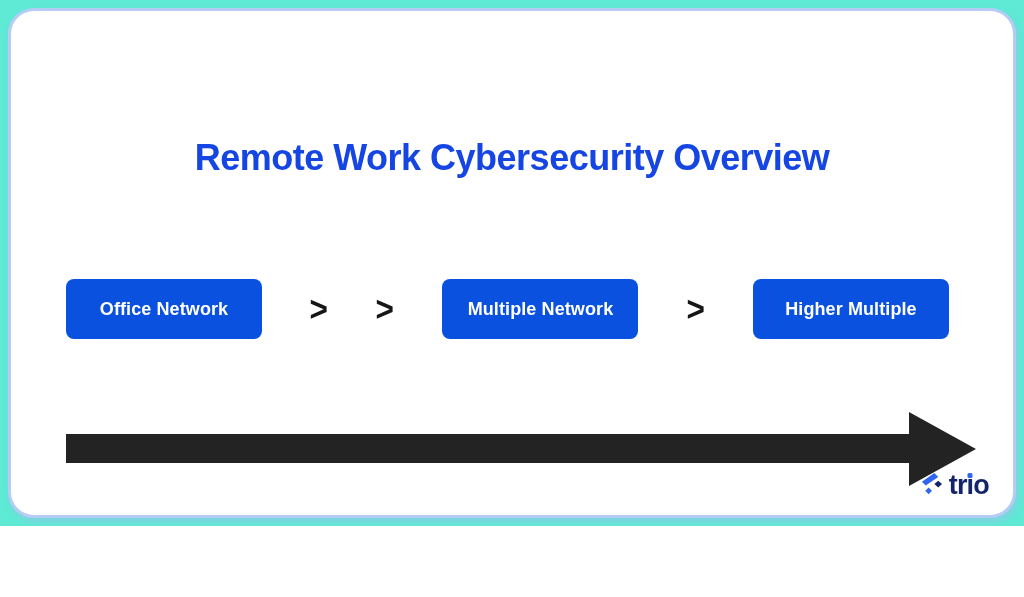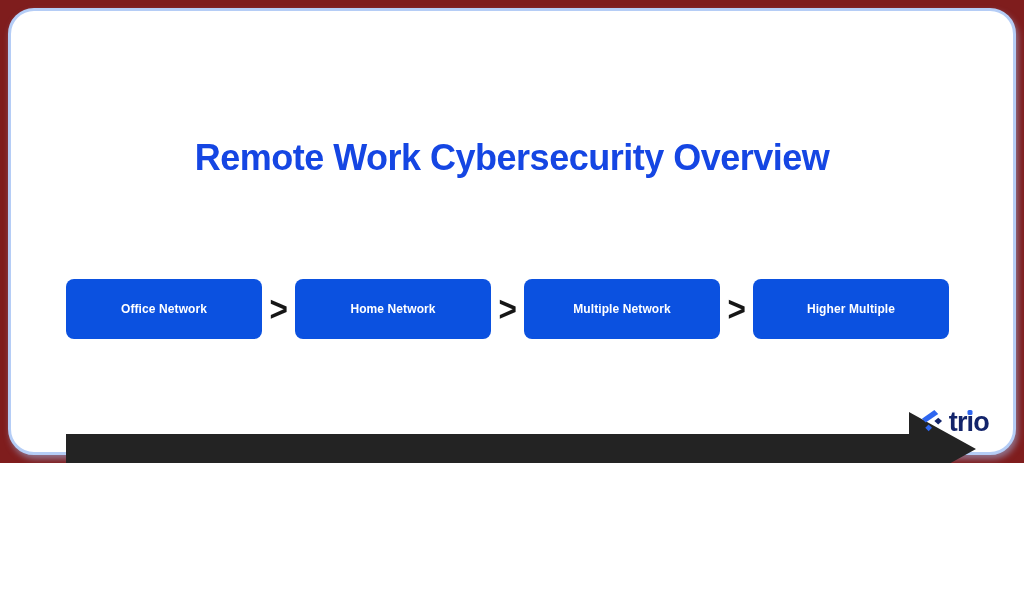--- a/index.html
+++ b/index.html
@@ -1,20 +1,20 @@
 <!DOCTYPE html>
 <html><head>
 <meta charset="utf-8">
 <style>
   * { margin:0; padding:0; box-sizing:border-box; }
   html,body { background:#ffffff; }
   .stage {
     position:relative;
-    width:1024px; height:463px;
-    background:#7f1d1d;
+    width:1024px; height:526px;
+    background:#5eead4;
     font-family:"Liberation Sans", sans-serif;
     overflow:hidden;
     padding-left:44px;
   }
   .card {
     position:absolute;
     inset:8px;
     background:#ffffff;
     border:3px solid #b5cdf6;
     border-radius:26px;
@@ -36,21 +36,21 @@
     display:flex;
     align-items:center;
     justify-content:space-between;
   }
   .step {
     width:196px; height:60px;
     background:#0b51e0;
     border-radius:8px;
     color:#ffffff;
     font-weight:bold;
-    font-size:12px;
+    font-size:18px;
     display:flex;
     align-items:center;
     justify-content:center;
     text-align:center;
     letter-spacing:0.1px;
   }
   .chevron {
     color:#161616;
     font-size:30px;
     font-weight:900;
@@ -94,23 +94,20 @@
 <div class="stage">
   <div class="card">
 
     <div class="title">Remote Work Cybersecurity Overview</div>
 
     <div class="flow-row">
       <div class="step">
         <span>Office Network</span>
       </div>
       <span class="chevron">&gt;</span>
-      <div class="step">
-        <span>Home Network</span>
-      </div>
       <span class="chevron">&gt;</span>
       <div class="step">
         <span>Multiple Network</span>
       </div>
       <span class="chevron">&gt;</span>
       <div class="step">
         <span>Higher Multiple</span>
       </div>
     </div>
 

